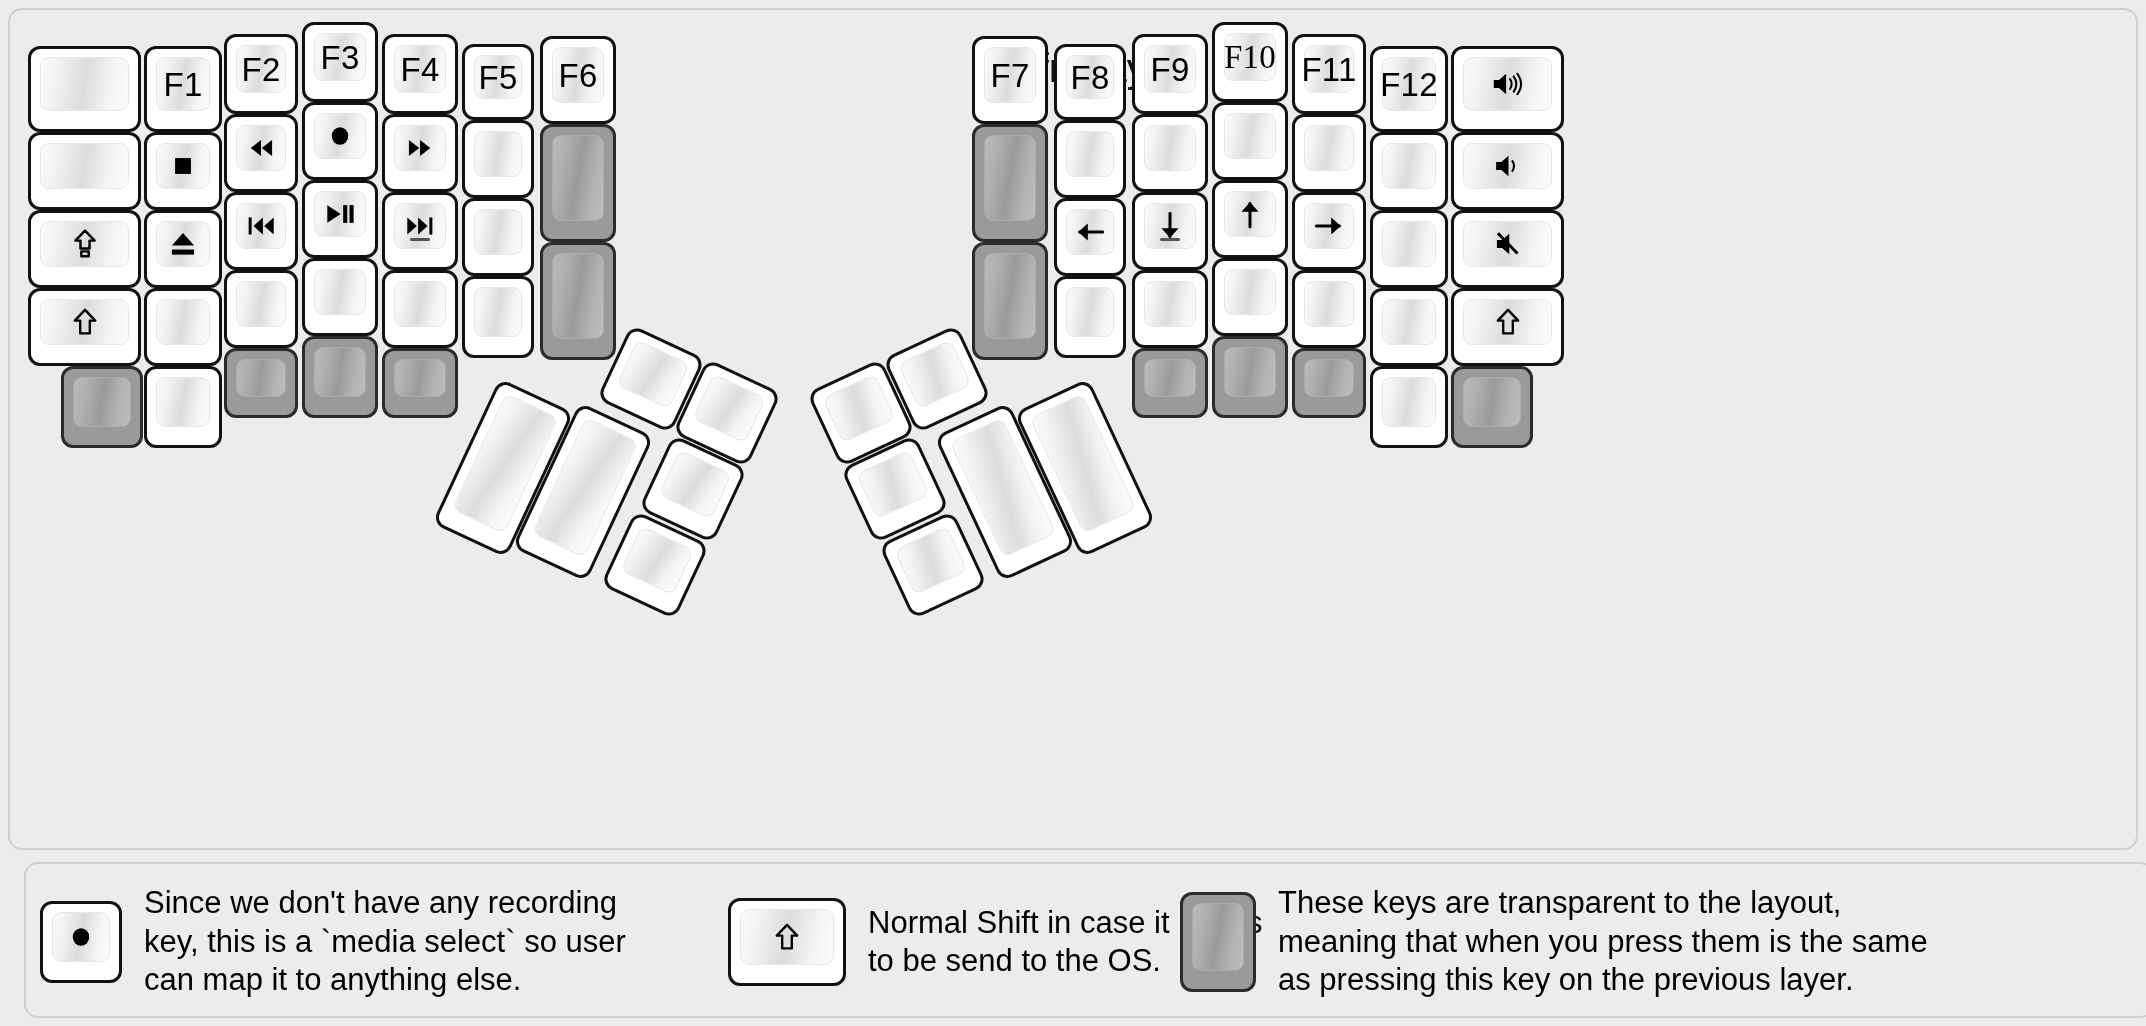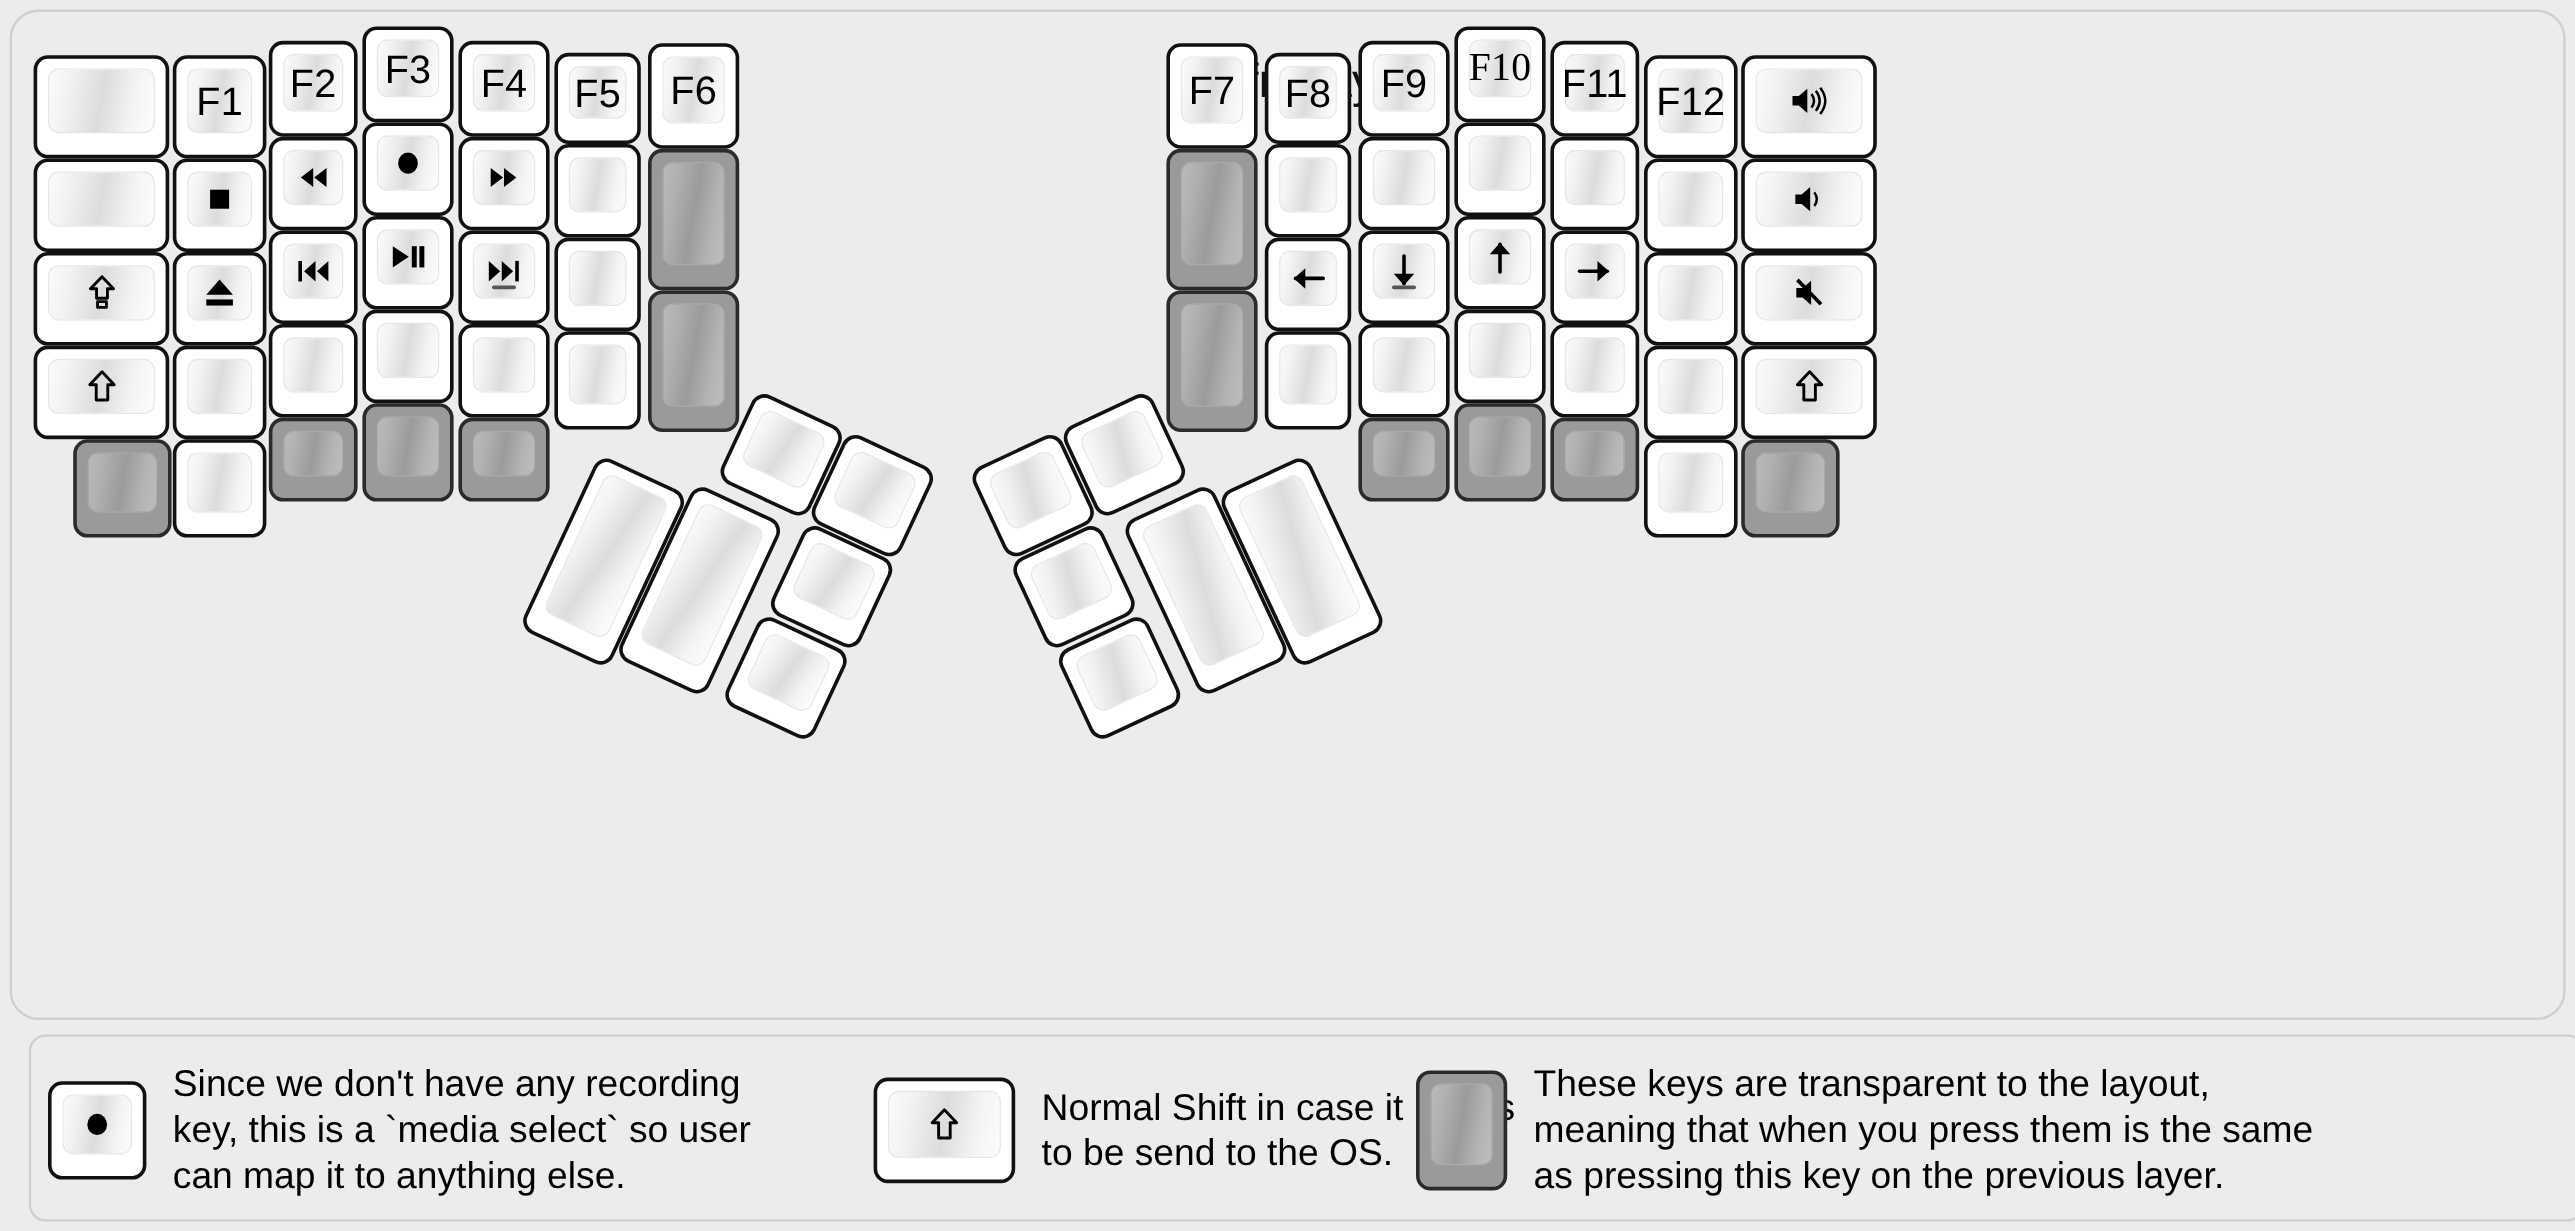--- a/index.html
+++ b/index.html
@@ -12,21 +12,21 @@
   #root{position:relative;width:2146px;height:1026px;}
 
   
   .panel{
     position:absolute;
     background:#ececec;
     border:2px solid #cfcfcf;
     border-radius:14px;
     box-sizing:border-box;
   }
-  #board{left:8px;top:8px;width:2130px;height:842px;border-radius:24px;}
+  #board{left:8px;top:8px;width:2130px;height:842px;}
   #legend{left:8px;top:862px;width:2130px;height:156px;margin-left:16px;}
 
   
   .key{
     position:absolute;
     box-sizing:border-box;
     border:3px solid #111;
     border-radius:12px;
     background:#ffffff;
     overflow:hidden;

